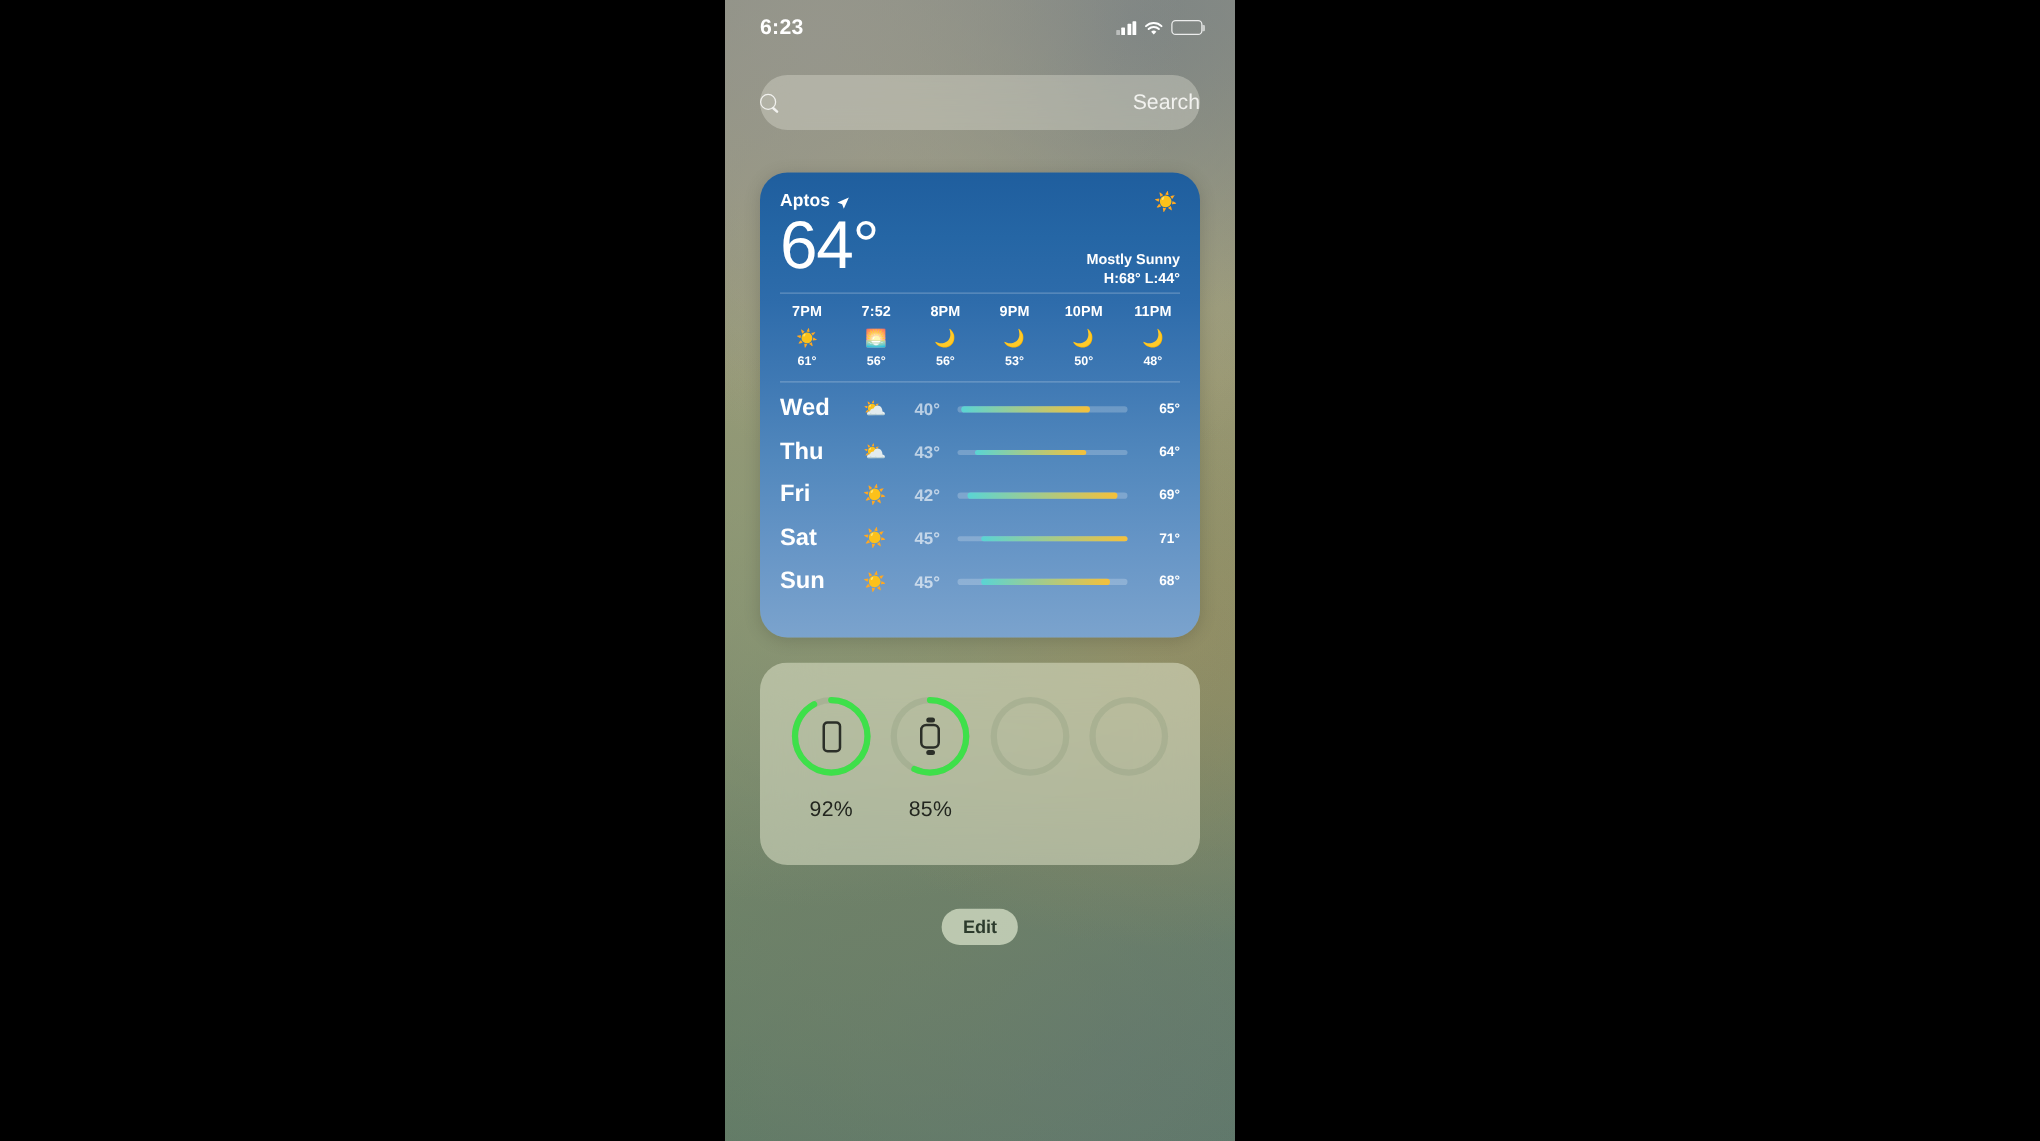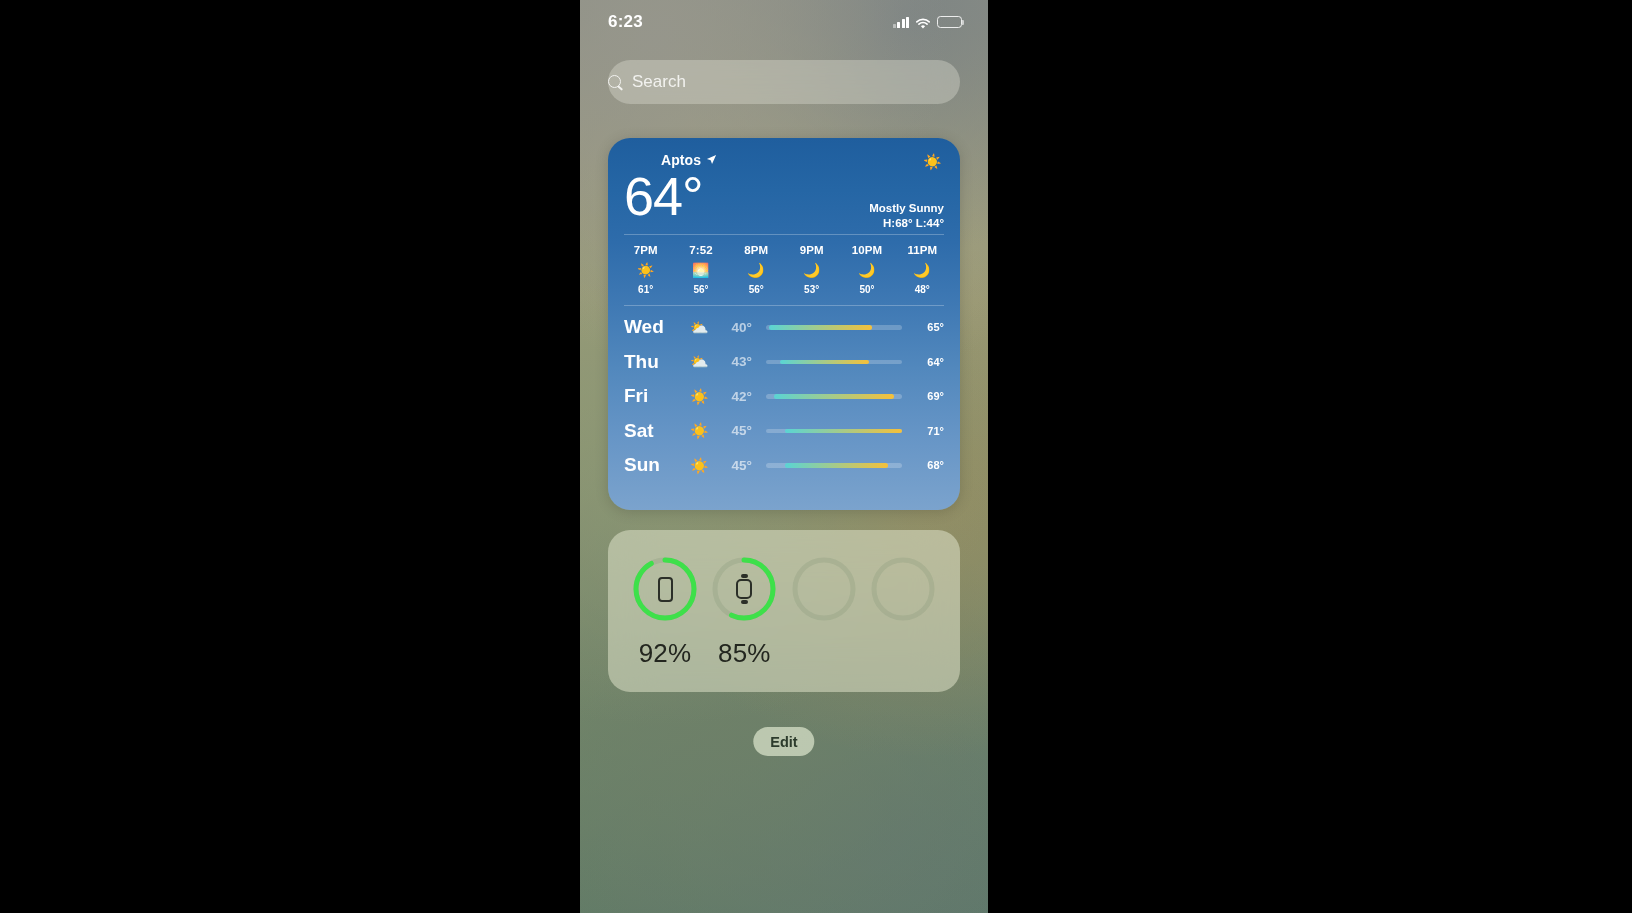--- a/index.html
+++ b/index.html
@@ -45,41 +45,41 @@
     content:""; position:absolute; right:-3.2px; top:3.4px; width:1.8px; height:4.2px;
     background:rgba(255,255,255,.6); border-radius:0 1px 1px 0;
   }
   .battery .lvl { height:100%; width:88%; background:#fff; border-radius:1.6px; }
 
   
   .searchbar {
     position:absolute; left:28px; top:60px; width:352px; height:44px;
     background:rgba(232,232,220,.34);
     border-radius:22px;
-    display:flex; align-items:center; justify-content:flex-start; gap:9px;
+    display:flex; align-items:center; justify-content:space-between; gap:9px;
     backdrop-filter:blur(14px);
   }
   .search-text { color:#f2f2ef; font-size:17px; }
   .mag { width:15px; height:15px; position:relative; display:block; }
   .mag::before { content:""; position:absolute; left:0; top:0; width:11px; height:11px;
     border:1.8px solid #f2f2ef; border-radius:50%; }
   .mag::after { content:""; position:absolute; left:9.5px; top:10px; width:6px; height:1.8px;
     background:#f2f2ef; border-radius:1px; transform:rotate(42deg); transform-origin:left center; }
 
   
   .weather {
     position:absolute; left:28px; top:138px; width:352px; height:372px;
     border-radius:22px; overflow:hidden; color:#fff;
     background:linear-gradient(180deg,
        #1f5e9e 0%, #2566a5 14%, #2e6cab 28%, #3f79b4 45%,
        #5288bd 62%, #6695c6 80%, #7ba3cd 100%);
     box-shadow:0 2px 14px rgba(0,0,0,.16);
   }
   .wx-top { position:relative; padding:14px 18px 0 16px; height:96px; }
-  .wx-city { display:flex; gap:5px; font-size:14px; font-weight:bold; letter-spacing:.1px;margin-left:37px; }
+  .wx-city { display:flex; align-items:center; gap:5px; font-size:14px; font-weight:bold; letter-spacing:.1px; }
   .loc-arrow { display:inline-block; width:11px; height:11px; }
   .wx-temp { font-size:54px; font-weight:300; line-height:.98; margin-top:2px; letter-spacing:-1px; }
   .wx-cond {
     position:absolute; right:16px; bottom:4px; text-align:right;
     font-size:11.5px; font-weight:bold; line-height:1.25;
   }
   .wx-sun-badge { position:absolute; right:18px; top:16px; font-size:15px; line-height:1; }
 
   .wx-divider { height:1px; background:rgba(255,255,255,.26); margin:0 16px; }
 
@@ -107,21 +107,21 @@
     border-radius:22px;
     background:rgba(226,231,206,.52);
     backdrop-filter:blur(22px);
     display:flex; align-items:flex-start; padding:26px 18px 0;
     gap:0; justify-content:space-between;
   }
   .batt-cell { width:78px; display:flex; flex-direction:column; align-items:center; }
   .ring { width:66px; height:66px; position:relative; }
   .ring svg { width:66px; height:66px; display:block; transform:rotate(-90deg); }
   .ring .dev { position:absolute; inset:0; display:flex; align-items:center; justify-content:center; }
-  .batt-pct { margin-top:16px; font-size:26px; color:#23261f; letter-spacing:.2px;text-align:right; }
+  .batt-pct { margin-top:16px; font-size:17px; color:#23261f; letter-spacing:.2px;text-align:right; }
 
   .iph { width:15px; height:25px; border:2px solid #2b2f28; border-radius:4px; background:transparent; }
   .wch { width:16px; height:20px; border:2.4px solid #2b2f28; border-radius:5px; position:relative; }
   .wch::before, .wch::after { content:""; position:absolute; left:2.2px; width:7px; height:4px; background:#2b2f28; border-radius:2px; }
   .wch::before { top:-7px; }
   .wch::after { bottom:-7px; }
 
   
   .edit-btn {
     position:absolute; left:50%; transform:translateX(-50%); top:727px;

